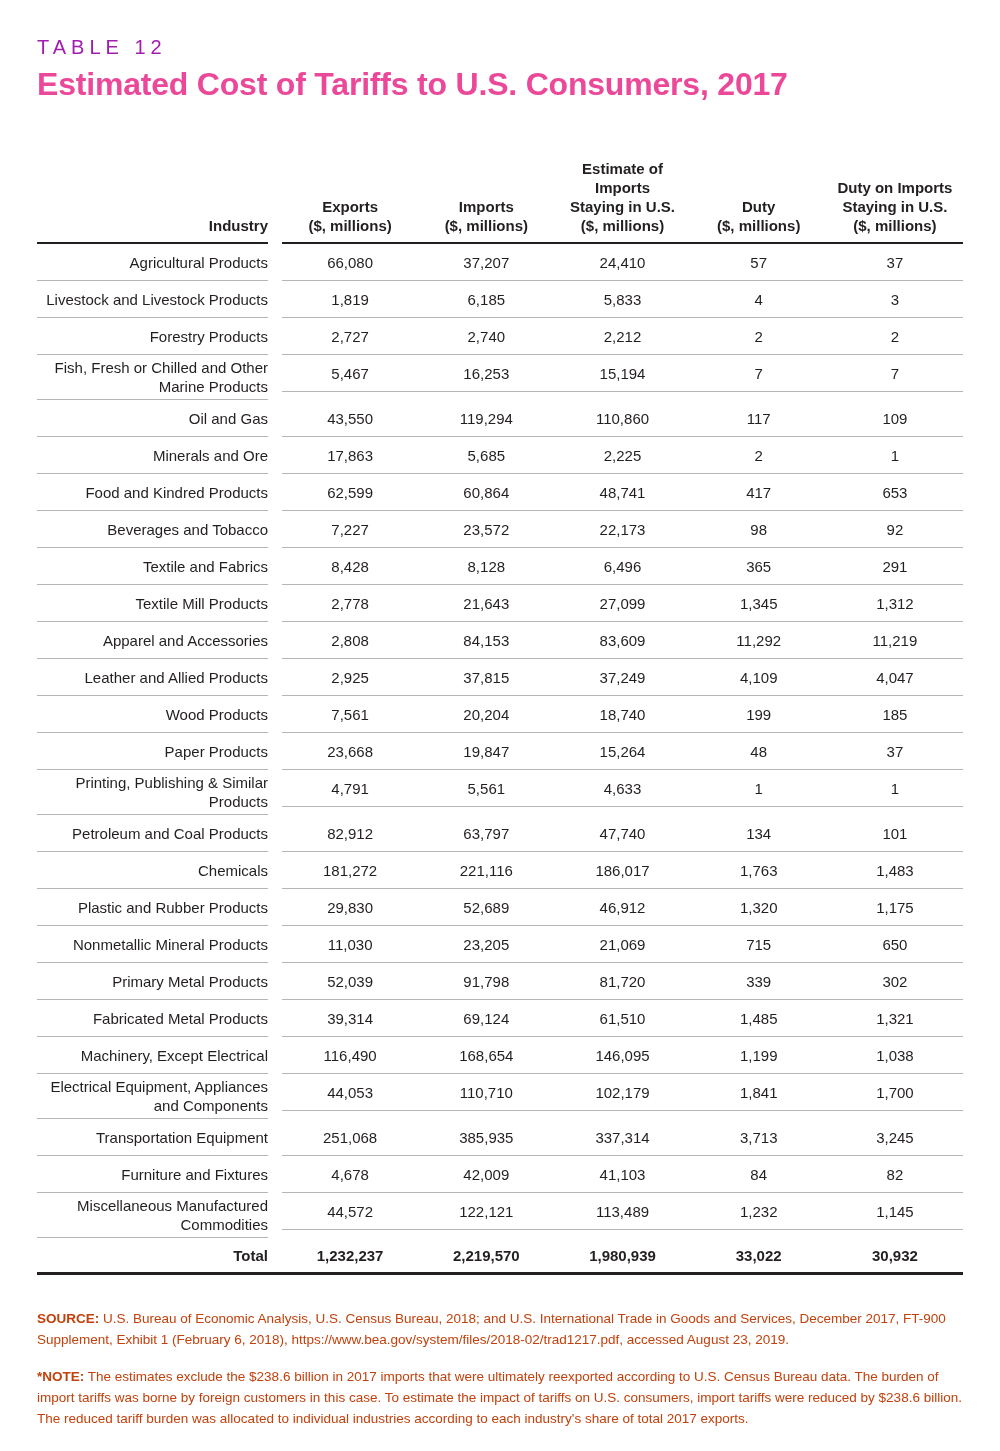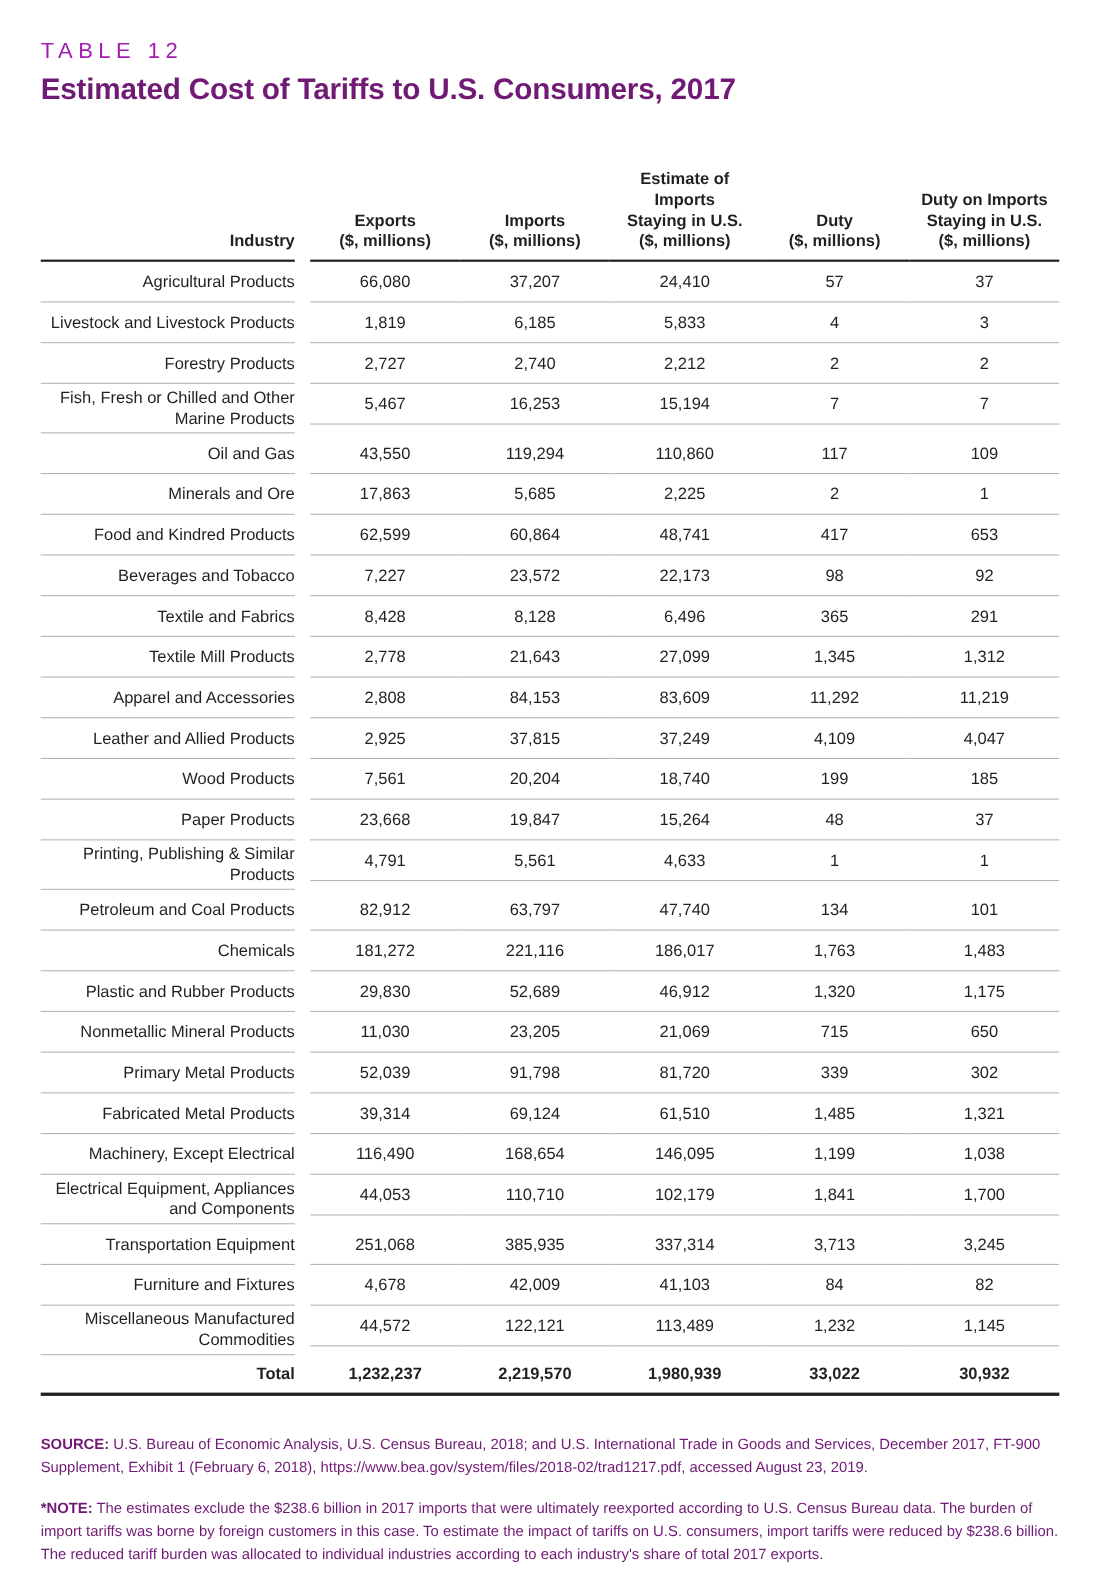--- a/index.html
+++ b/index.html
@@ -13,21 +13,21 @@
     width:1000px;height:1451px;overflow:hidden;
     font-family:"Liberation Sans",sans-serif;
     color:var(--text);
   }
   .page{padding:30px 37px 0 37px;}
 
   .table-label{
     font-size:20px;font-weight:400;letter-spacing:5px;color:#a21caf;margin-top:6px;
   }
   .table-title{
-    font-size:27px;font-weight:700;letter-spacing:-0.2px;margin:7px 0 0 0;color:#701a75;
+    font-size:32px;font-weight:700;letter-spacing:-0.2px;margin:7px 0 0 0;color:#ec4899;
   }
 
   .table{margin-top:28px;}
   .row{display:flex;align-items:flex-start;}
   .thead{display:flex;align-items:flex-end;}
 
   .hcell{
     font-weight:700;font-size:15px;line-height:19px;white-space:pre-line;
     border-bottom:2px solid var(--rule-thick);padding-bottom:7px;
   }
@@ -44,21 +44,21 @@
   .cell.data{flex:1 1 0;justify-content:center;text-align:center;}
 
   .total-row{
     display:flex;align-items:center;font-weight:700;
     border-bottom:3px solid var(--rule-thick);
   }
   .total-row .cell{
     min-height:34px;display:flex;align-items:center;padding:3px 0;border-bottom:none;
   }
 
-  .source,.note{font-size:13.5px;line-height:1.55;margin:0;color:#701a75;}
+  .source,.note{font-size:13.5px;line-height:1.55;margin:0;color:#c2410c;}
   .source{margin-top:34px;}
   .note{margin-top:16px;}
   .lead{font-weight:700;}
 </style>
 </head>
 <body>
 
 <div class="page">
 
   <div class="table-label">TABLE 12</div>

